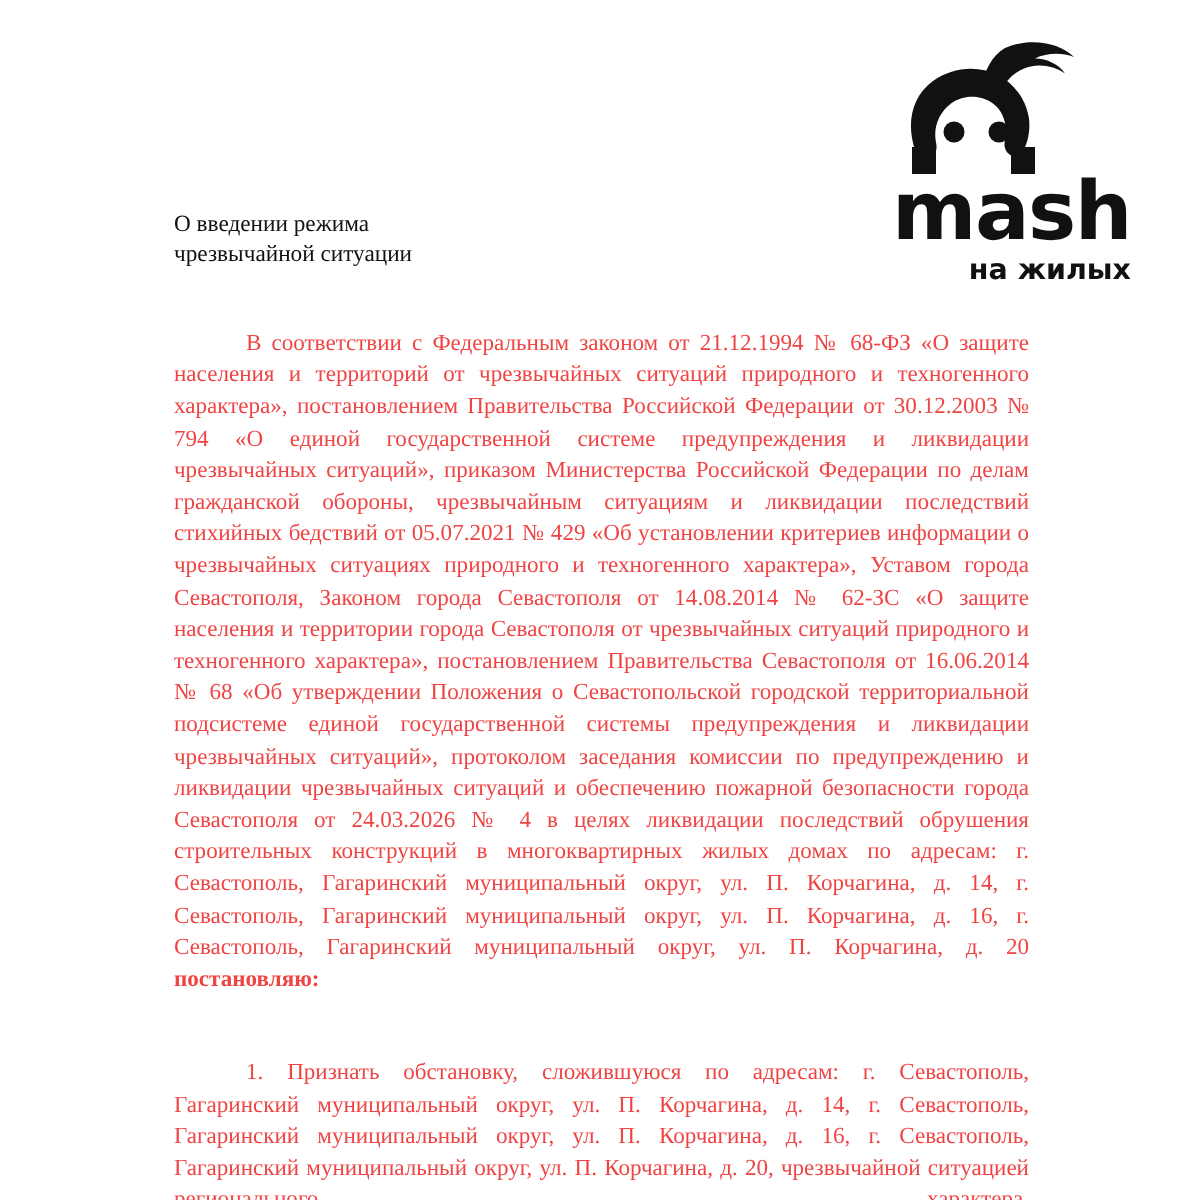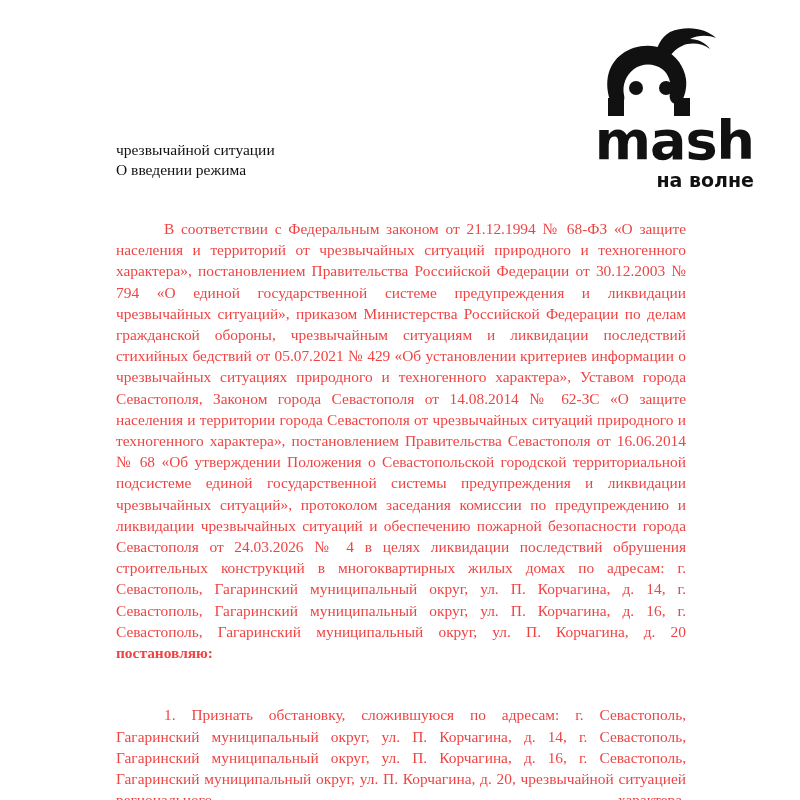--- a/index.html
+++ b/index.html
@@ -123,26 +123,26 @@
 
           <circle cx="92" cy="62" r="7"></circle>
 
           <path d="M34 72 L50 72 L50 90 L34 90 Z"></path>
 
           <path d="M100 72 L116 72 L116 90 L100 90 Z"></path>
         </g>
       </svg>
     </div>
     <div class="logo-word">mash</div>
-    <div class="logo-sub">на волне</div>
+    <div class="logo-sub">на жилых</div>
   </div>
 
   <div class="doc-title">
+    <div>О введении режима</div>
     <div>чрезвычайной ситуации</div>
-    <div>О введении режима</div>
   </div>
 
   <div class="doc-body">
     <p class="para"><span>В соответствии с Федеральным законом от 21.12.1994 № 68-ФЗ «О защите населения и территорий от чрезвычайных ситуаций природного и техногенного характера», постановлением Правительства Российской Федерации от 30.12.2003 № 794 «О единой государственной системе предупреждения и ликвидации чрезвычайных ситуаций», приказом Министерства Российской Федерации по делам гражданской обороны, чрезвычайным ситуациям и ликвидации последствий стихийных бедствий от 05.07.2021 № 429 «Об установлении критериев информации о чрезвычайных ситуациях природного и техногенного характера», Уставом города Севастополя, Законом города Севастополя от 14.08.2014 № 62-ЗС «О защите населения и территории города Севастополя от чрезвычайных ситуаций природного и техногенного характера», постановлением Правительства Севастополя от 16.06.2014 № 68 «Об утверждении Положения о Севастопольской городской территориальной подсистеме единой государственной системы предупреждения и ликвидации чрезвычайных ситуаций», протоколом заседания комиссии по предупреждению и ликвидации чрезвычайных ситуаций и обеспечению пожарной безопасности города Севастополя от 24.03.2026 № 4 в целях ликвидации последствий обрушения строительных конструкций в многоквартирных жилых домах по адресам: г. Севастополь, Гагаринский муниципальный округ, ул. П. Корчагина, д. 14, г. Севастополь, Гагаринский муниципальный округ, ул. П. Корчагина, д. 16, г. Севастополь, Гагаринский муниципальный округ, ул. П. Корчагина, д. 20 </span><b>постановляю:</b></p>
     <p class="para">1. Признать обстановку, сложившуюся по адресам: г. Севастополь, Гагаринский муниципальный округ, ул. П. Корчагина, д. 14, г. Севастополь, Гагаринский муниципальный округ, ул. П. Корчагина, д. 16, г. Севастополь, Гагаринский муниципальный округ, ул. П. Корчагина, д. 20, чрезвычайной ситуацией регионального характера.</p>
   </div>
 
 </div>
 
 </body></html>

